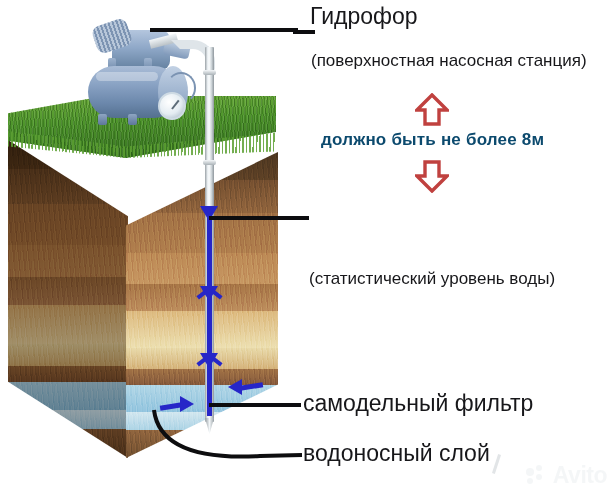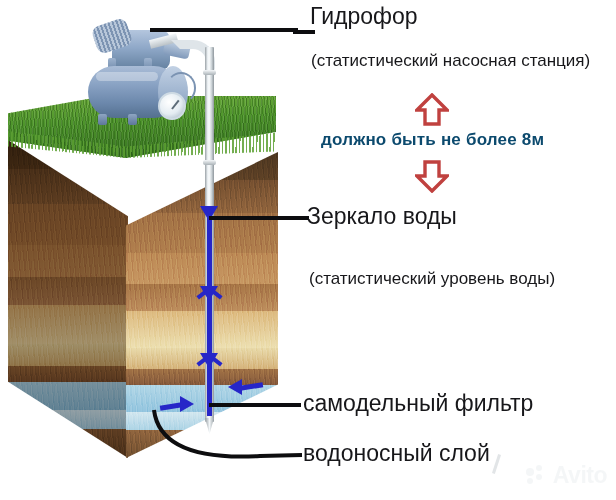--- a/index.html
+++ b/index.html
@@ -217,31 +217,30 @@
 
   <div class="leader" style="left:209px;top:216px;width:100px;height:4px;"></div>
 
   <div class="leader" style="left:209px;top:403px;width:92px;height:4px;"></div>
 
   <svg style="position:absolute;left:150px;top:396px;width:160px;height:72px;overflow:visible;">
     <path d="M4,14 C8,46 40,64 110,60 L152,59" fill="none" stroke="#0d0d0f" stroke-width="4"></path>
   </svg>
 
   <div class="lbl lbl-main" style="left:310px;top:5px;">Гидрофор</div>
-  <div class="lbl lbl-sub" style="left:311px;top:52px;">(статистический насосная станция)</div>
+  <div class="lbl lbl-sub" style="left:311px;top:52px;">(поверхностная насосная станция)</div>
 
   <svg class="rarrow" style="left:415px;top:93px;width:34px;height:33px;" viewBox="0 0 34 33">
     <path d="M17,2 L32,17 L24,17 L24,31 L10,31 L10,17 L2,17 Z" fill="#ffffff" stroke="#c0413f" stroke-width="3.4" stroke-linejoin="miter"></path>
   </svg>
   <div class="lbl lbl-red" style="left:321px;top:131px;">должно быть не более 8м</div>
   <svg class="rarrow" style="left:415px;top:160px;width:34px;height:33px;" viewBox="0 0 34 33">
     <path d="M17,31 L32,16 L24,16 L24,2 L10,2 L10,16 L2,16 Z" fill="#ffffff" stroke="#c0413f" stroke-width="3.4" stroke-linejoin="miter"></path>
   </svg>
 
-  <div class="lbl lbl-main" style="left:307px;top:205px;">Зеркало воды</div>
   <div class="lbl lbl-sub" style="left:309px;top:240px;margin-top:30px;">(статистический уровень воды)</div>
 
   <div class="lbl lbl-main" style="left:303px;top:442px;">водоносный слой</div>
 
   <div class="lbl lbl-main" style="left:303px;top:392px;">самодельный фильтр</div>
 
   <div id="wm-slash"></div>
   <div id="wm">
     <span class="wm-dots">
       <i style="left:0;top:3px;width:8px;height:8px;"></i>

